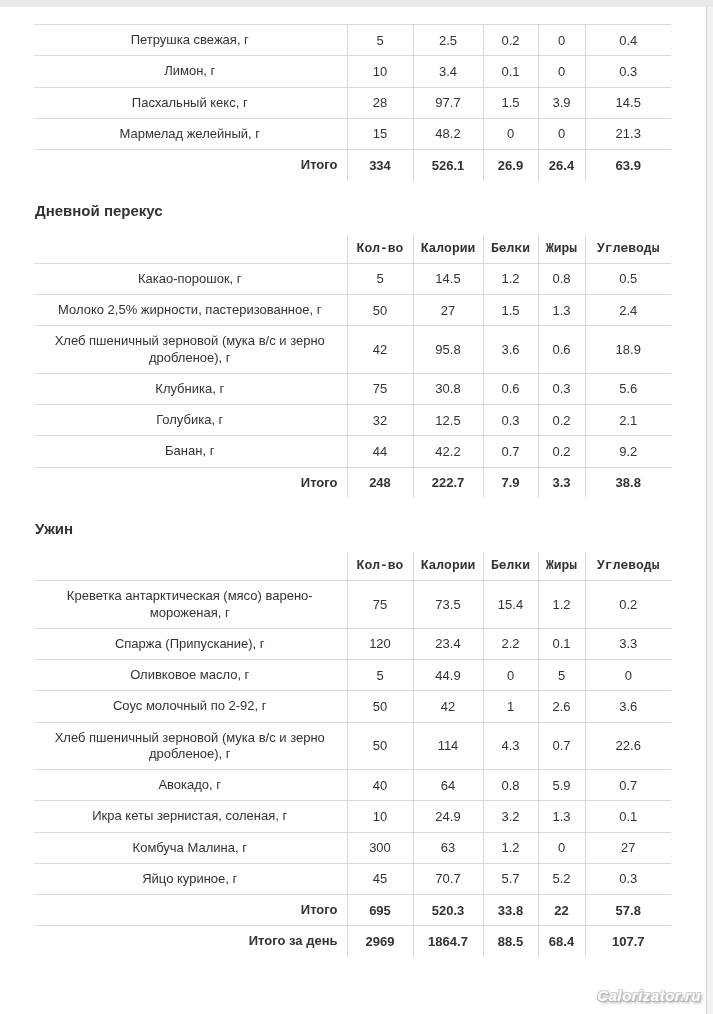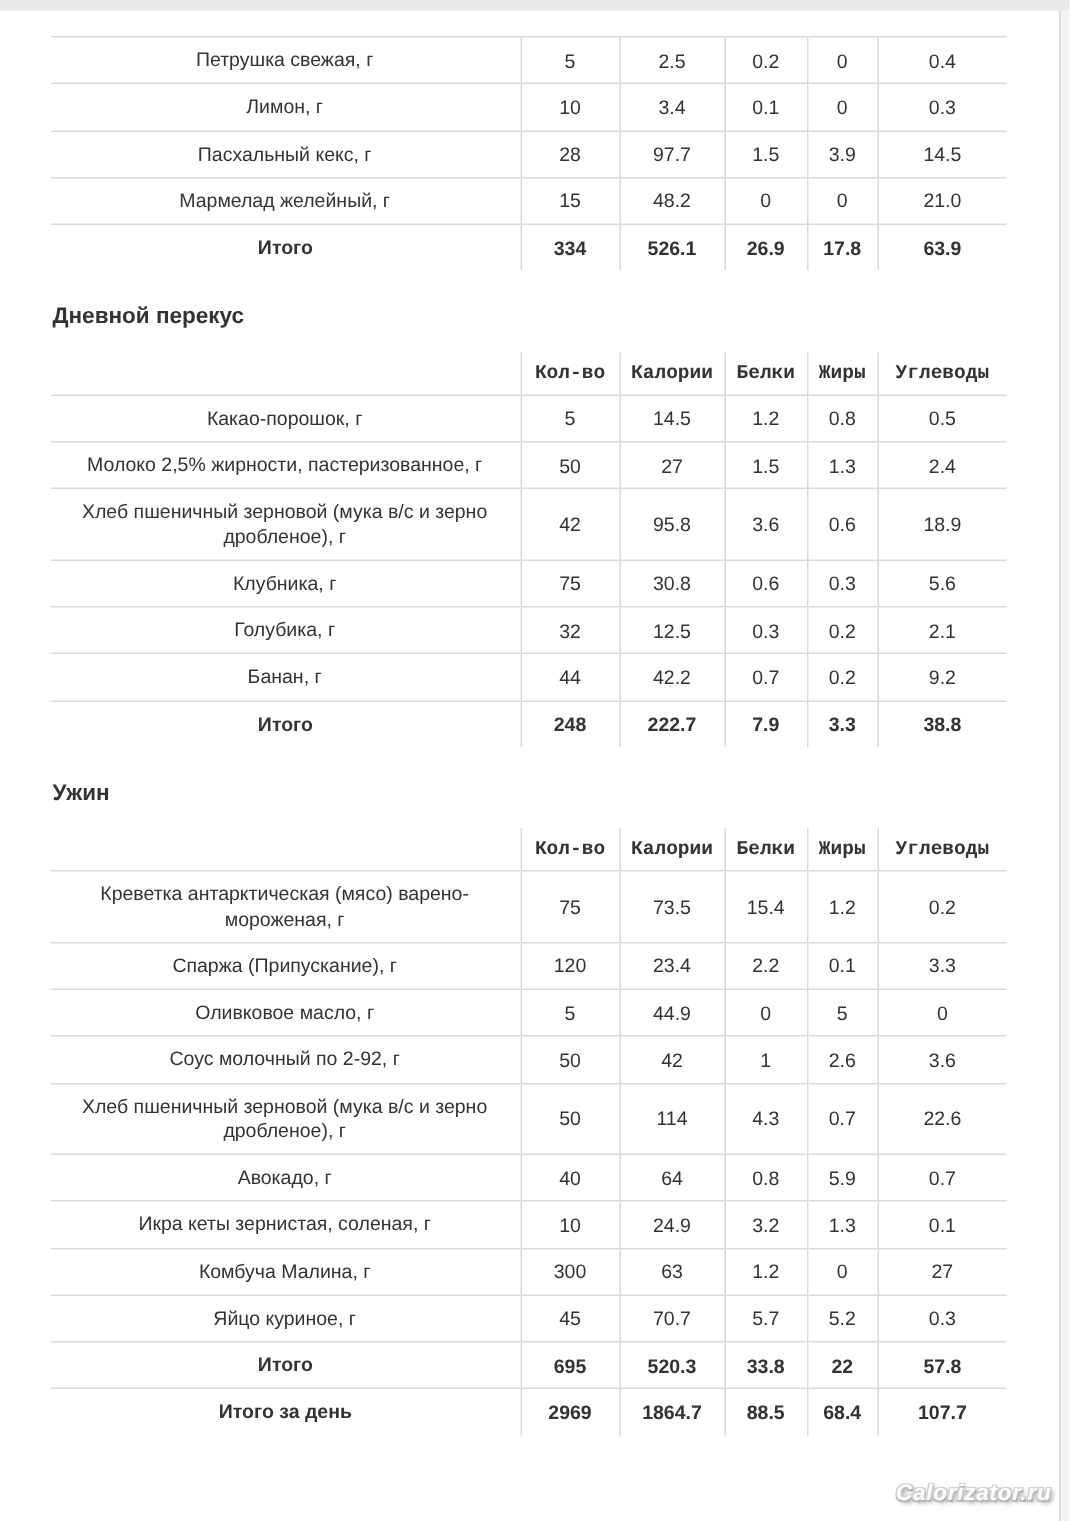--- a/index.html
+++ b/index.html
@@ -56,21 +56,21 @@
     text-align: center;
   }
   .meal-table td.name {
     text-align: center;
     padding: 7px 10px 7px 9px;
     line-height: 1.25;
   }
   .meal-table td.num { padding: 7px 3px; }
   .meal-table tr.total-row td { font-weight: 700; }
   .meal-table td.total-label {
-    text-align: center;
+    text-align: right;
     padding-right: 9px;
   }
   .watermark {
     position: absolute;
     right: 12px;
     bottom: 10px;
     font-size: 15px;
     font-weight: 700;
     font-style: italic;
     letter-spacing: 0.5px;
@@ -124,28 +124,28 @@
           <td class="num">1.5</td>
           <td class="num">3.9</td>
           <td class="num">14.5</td>
         </tr>
         <tr>
           <td class="name">Мармелад желейный, г</td>
           <td class="num">15</td>
           <td class="num">48.2</td>
           <td class="num">0</td>
           <td class="num">0</td>
-          <td class="num">21.0</td>
+          <td class="num">21.3</td>
         </tr>
         <tr class="total-row">
           <td class="name total-label">Итого</td>
           <td class="num">334</td>
           <td class="num">526.1</td>
           <td class="num">26.9</td>
-          <td class="num">17.8</td>
+          <td class="num">26.4</td>
           <td class="num">63.9</td>
         </tr>
       </tbody>
     </table>
     <h2 class="section-heading">Дневной перекус</h2>
     <table class="meal-table">
       <colgroup>
         <col style="width: 313px;">
         <col style="width: 66px;">
         <col style="width: 70px;">

